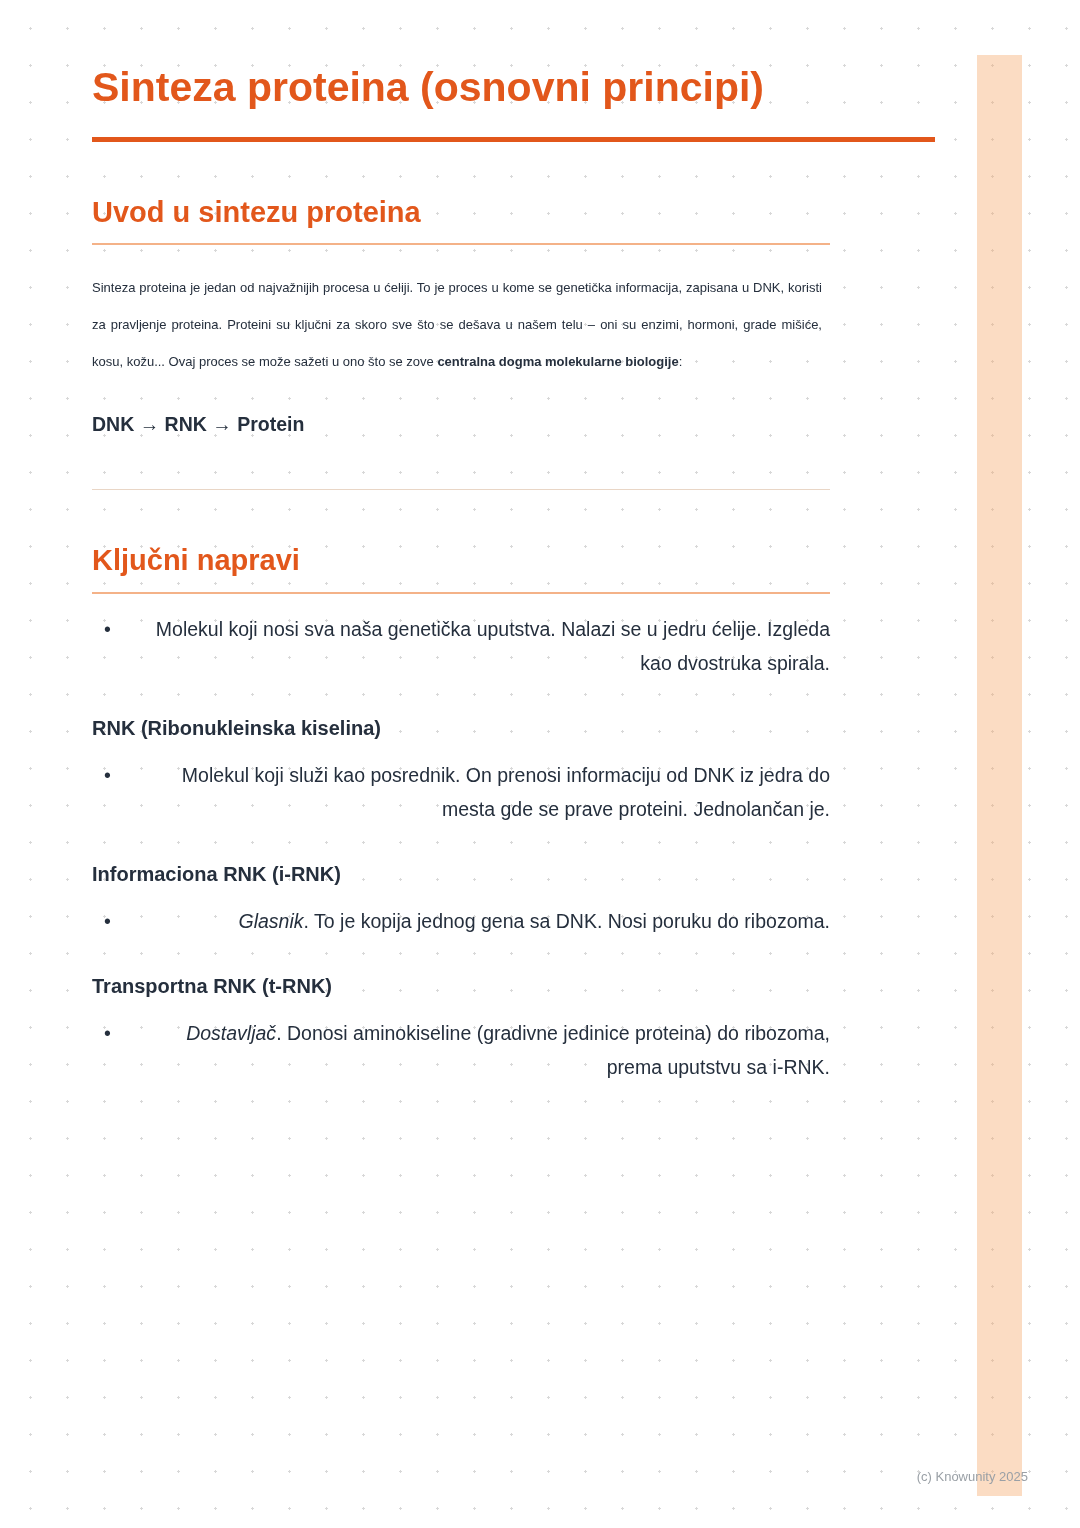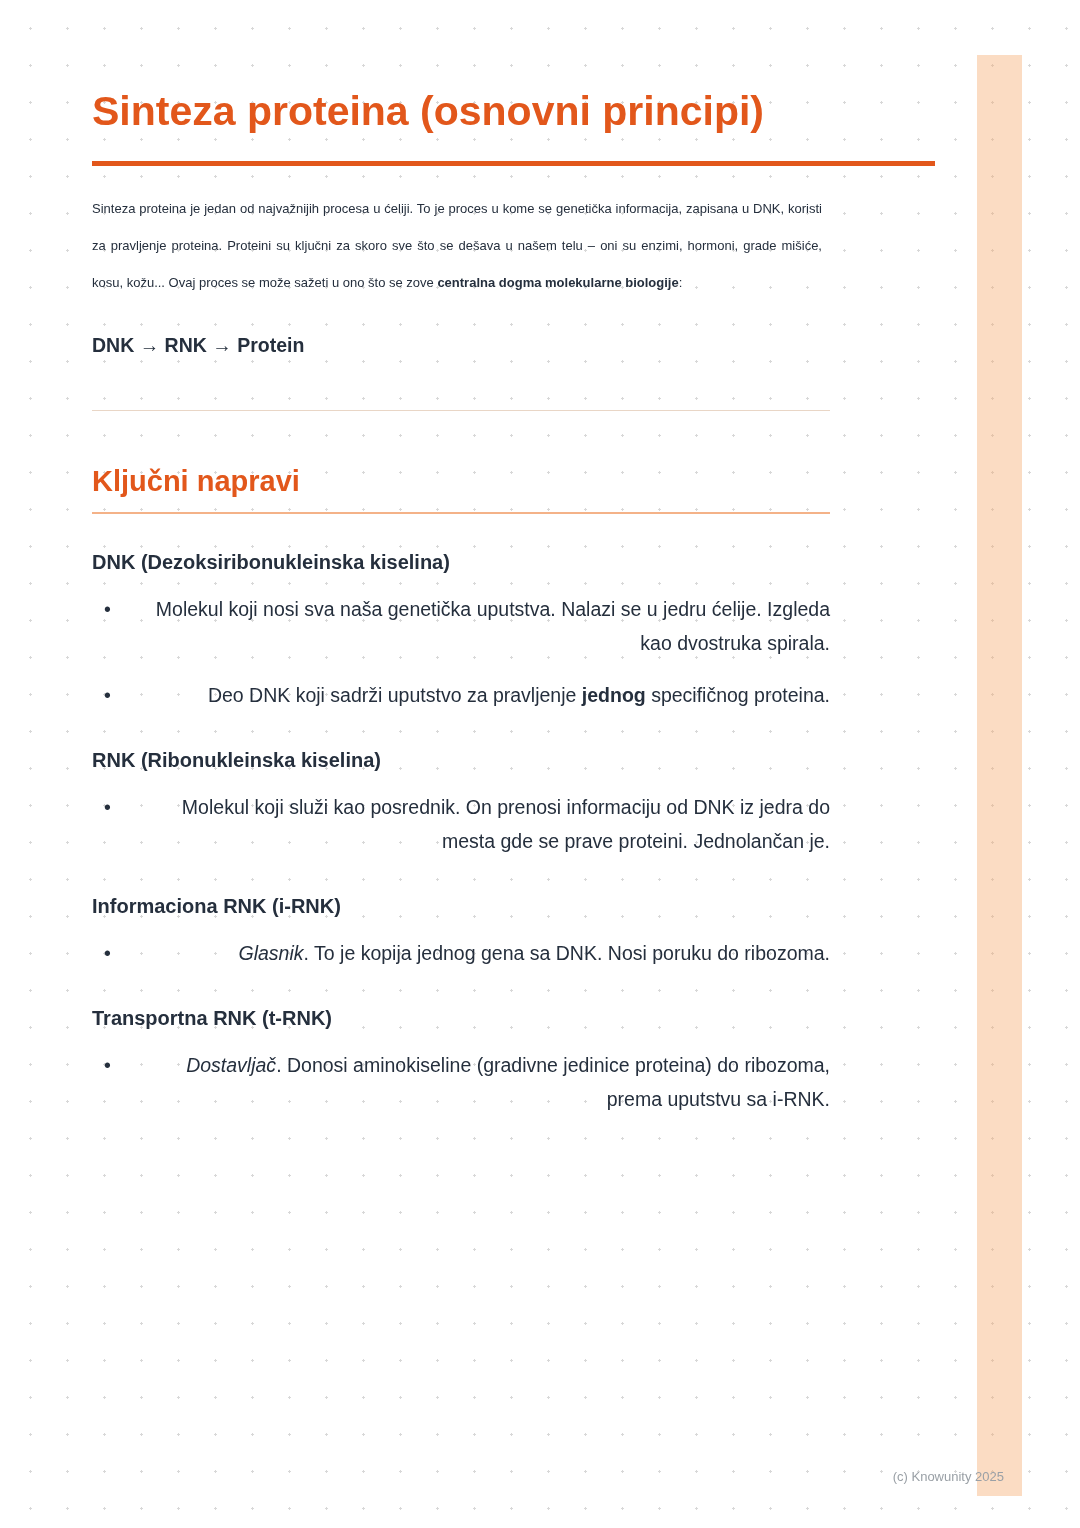--- a/index.html
+++ b/index.html
@@ -29,21 +29,21 @@
   }
   .content {
     position: relative;
     padding-left: 92px;
     width: 843px;
   }
   .col { width: 738px; }
 
   h1.page-title {
     margin: 0;
-    padding-top: 88px;
+    padding-top: 64px;
     font-size: 41px;
     line-height: 1.15;
     font-weight: bold;
     color: #e2571b;
   }
   .title-rule {
     margin-top: 26px;
     width: 843px;
     height: 5px;
     background: #e2571b;
@@ -98,56 +98,53 @@
     content: "\2022";
     position: absolute;
     left: 12px;
     top: 0;
     color: #252f3d;
   }
   em { font-style: italic; margin-left: 37px; }
   strong { font-weight: bold; }
   .footer-copyright {
     position: absolute;
-    right: 76px;
+    right: 52px;
     bottom: 44px;
     font-size: 13px;
     color: #9aa0a6;
   }
 </style>
 </head>
 <body>
 
 <div class="page">
 
   <div class="side-stripe"></div>
 
   <div class="content">
 
     <h1 class="page-title">Sinteza proteina (osnovni principi)</h1>
     <div class="title-rule"></div>
 
     <section class="col">
+      <h2 class="section-heading">Uvod u sintezu proteina</h2>
       <p class="body-text justify"><span>Sinteza proteina je jedan od najvažnijih procesa u ćeliji. To je proces u kome se genetička informacija, zapisana u DNK, koristi za pravljenje proteina. Proteini su ključni za skoro sve što se dešava u našem telu – oni su enzimi, hormoni, grade mišiće, kosu, kožu... Ovaj proces se može sažeti u ono što se zove </span><strong>centralna dogma molekularne biologije</strong><span>:</span></p>
       <p class="dogma-line">DNK → RNK → Protein</p>
     </section>
 
     <hr class="divider">
 
     <section class="col">
       <h2 class="section-heading">Ključni napravi</h2>
 
-      <h3 class="term-title">DNK (Dezoksiribonukleinska kiselina)</h3>
       <ul class="term-list">
         <li>Molekul koji nosi sva naša genetička uputstva. Nalazi se u jedru ćelije. Izgleda kao dvostruka spirala.</li>
       </ul>
 
-      <ul class="term-list">
-        <li><span>Deo DNK koji sadrži uputstvo za pravljenje </span><strong>jednog</strong><span> specifičnog proteina.</span></li>
-      </ul>
 
       <h3 class="term-title">RNK (Ribonukleinska kiselina)</h3>
       <ul class="term-list">
         <li>Molekul koji služi kao posrednik. On prenosi informaciju od DNK iz jedra do mesta gde se prave proteini. Jednolančan je.</li>
       </ul>
 
       <h3 class="term-title">Informaciona RNK (i-RNK)</h3>
       <ul class="term-list">
         <li><em>Glasnik</em><span>. To je kopija jednog gena sa DNK. Nosi poruku do ribozoma.</span></li>
       </ul>

